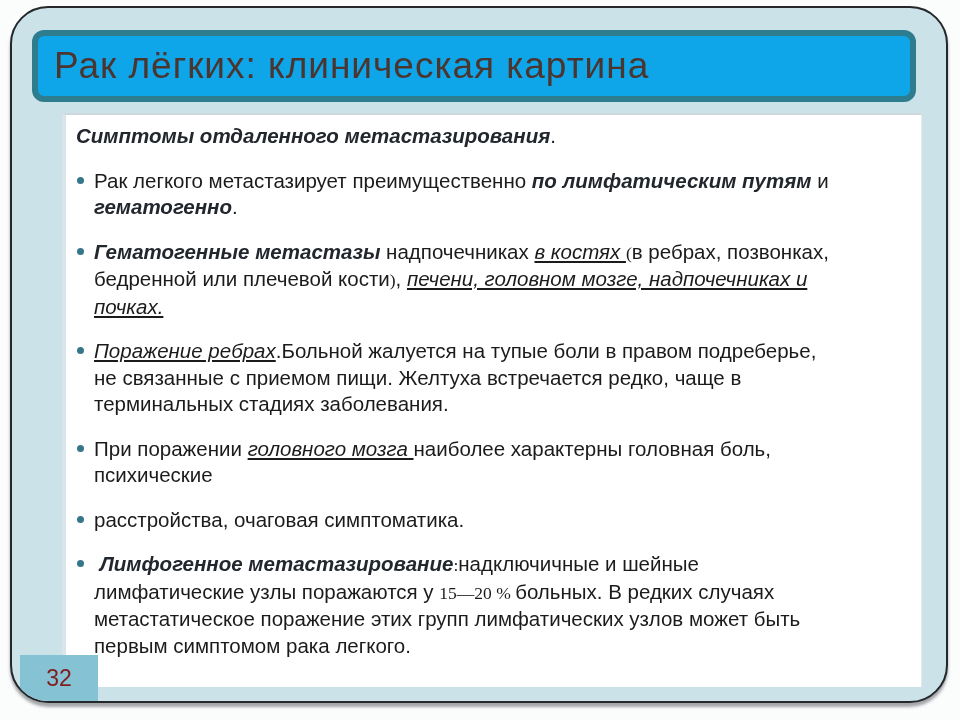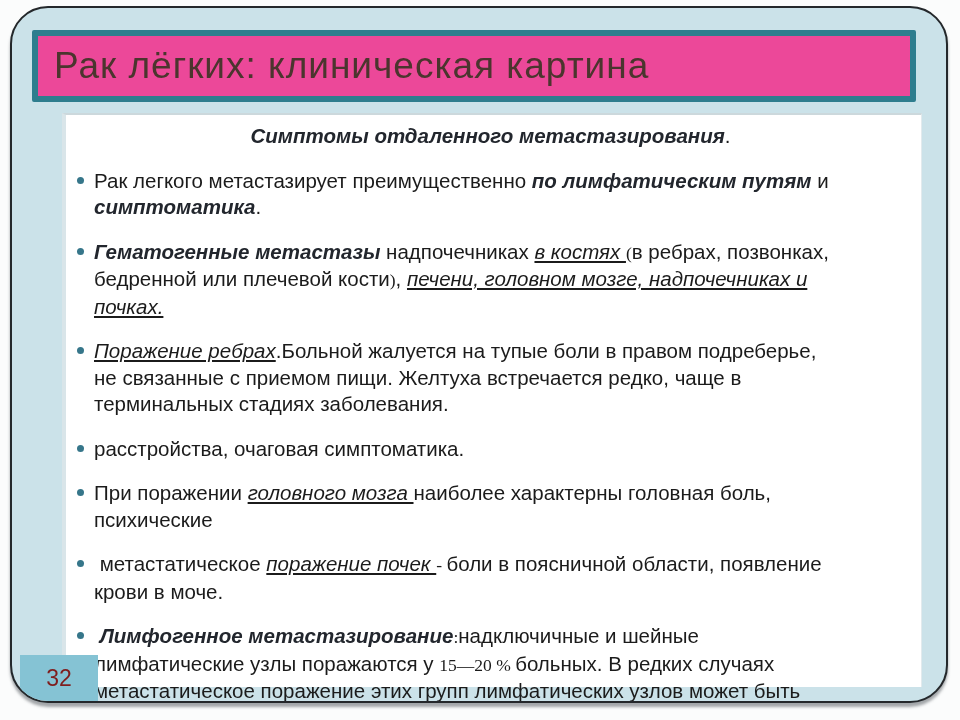--- a/index.html
+++ b/index.html
@@ -11,40 +11,40 @@
   .slide {
     position:absolute; left:10px; top:6px; width:934px; height:693px;
     background:#cbe2e9;
     border:2px solid #24282b;
     border-radius:38px;
     box-shadow:0 4px 3px rgba(90,95,100,0.55);
     overflow:hidden;
   }
   .title-bar {
     position:absolute; left:20px; top:22px; width:872px; height:60px;
-    background:#ec4899;
+    background:#0ea5e9;
     border:6px solid #2e7d8e;
-    border-radius:2px;
+    border-radius:12px;
   }
   .title-text {
     font-size:37px; line-height:60px; letter-spacing:1px;
     color:#4b352e; padding-left:16px; white-space:nowrap;
   }
   .content {
     position:absolute; left:50px; top:105px; width:860px; height:574px;
     box-sizing:border-box;
     background:#ffffff;
     border-left:4px solid #d9e5e9;
     border-top:2px solid #ccd8dc;
     border-right:1px solid #e2eaed;
     padding:6px 16px 0 8px;
     color:#1b1b1b;
     font-size:20.5px; line-height:26.5px;
   }
-  .heading { margin:2px 0 1px 2px; white-space:pre-wrap;text-align:center; }
+  .heading { margin:2px 0 1px 2px; white-space:pre-wrap; }
   .bullet {
     position:relative; padding-left:18px; margin:18px 0 1px 2px;
     white-space:pre-wrap;
   }
   .dot {
     position:absolute; left:1px; top:9px; width:7px; height:7px;
     border-radius:50%; background:#36768a;
   }
   .run-bi { font-weight:bold; font-style:italic; color:#22262d; }
   .run-iu { font-style:italic; text-decoration:underline; }
@@ -62,32 +62,30 @@
 <div class="slide">
 
   <div class="title-bar">
     <div class="title-text">Рак лёгких: клиническая картина</div>
   </div>
 
   <div class="content">
     <div class="heading" id="heading"><span class="run-bi">Симптомы отдаленного метастазирования</span><span>.</span></div>
     <div id="bullets">
         <div class="bullet"><span class="dot"></span><span><span>Рак легкого метастазирует преимущественно </span><span class="run-bi">по лимфатическим путям</span><span> и
-</span><span class="run-bi">симптоматика</span><span>.</span></span></div>
+</span><span class="run-bi">гематогенно</span><span>.</span></span></div>
         <div class="bullet"><span class="dot"></span><span><span class="run-bi">Гематогенные метастазы</span><span> надпочечниках </span><span class="run-iu">в костях </span><span class="run-sf">(</span><span>в ребрах, позвонках,
 бедренной или плечевой кости</span><span class="run-sf">)</span><span>, </span><span class="run-iu">печени, головном мозге, надпочечниках и
 почках.</span></span></div>
         <div class="bullet"><span class="dot"></span><span><span class="run-iu">Поражение ребрах</span><span>.Больной жалуется на тупые боли в правом подреберье,
 не связанные с приемом пищи. Желтуха встречается редко, чаще в
 терминальных стадиях заболевания.</span></span></div>
-        <div class="bullet"><span class="dot"></span><span><span>расстройства, очаговая симптоматика.</span></span></div>
         <div class="bullet"><span class="dot"></span><span><span>При поражении </span><span class="run-iu">головного мозга </span><span>наиболее характерны головная боль,
 психические</span></span></div>
-        <div class="bullet"><span class="dot"></span><span><span> метастатическое </span><span class="run-iu">поражение почек </span><span class="run-sf">- </span><span>боли в поясничной области, появление
-крови в моче.</span></span></div>
+        <div class="bullet"><span class="dot"></span><span><span>расстройства, очаговая симптоматика.</span></span></div>
         <div class="bullet"><span class="dot"></span><span><span> </span><span class="run-bi">Лимфогенное метастазирование</span><span class="run-sf">:</span><span>надключичные и шейные
 лимфатические узлы поражаются у </span><span class="run-sf">15—20 % </span><span>больных. В редких случаях
 метастатическое поражение этих групп лимфатических узлов может быть
 первым симптомом рака легкого.</span></span></div>
         <div class="bullet"><span class="dot"></span></div>
       </div>
   </div>
 
   <div class="badge">
     <span>32</span>

